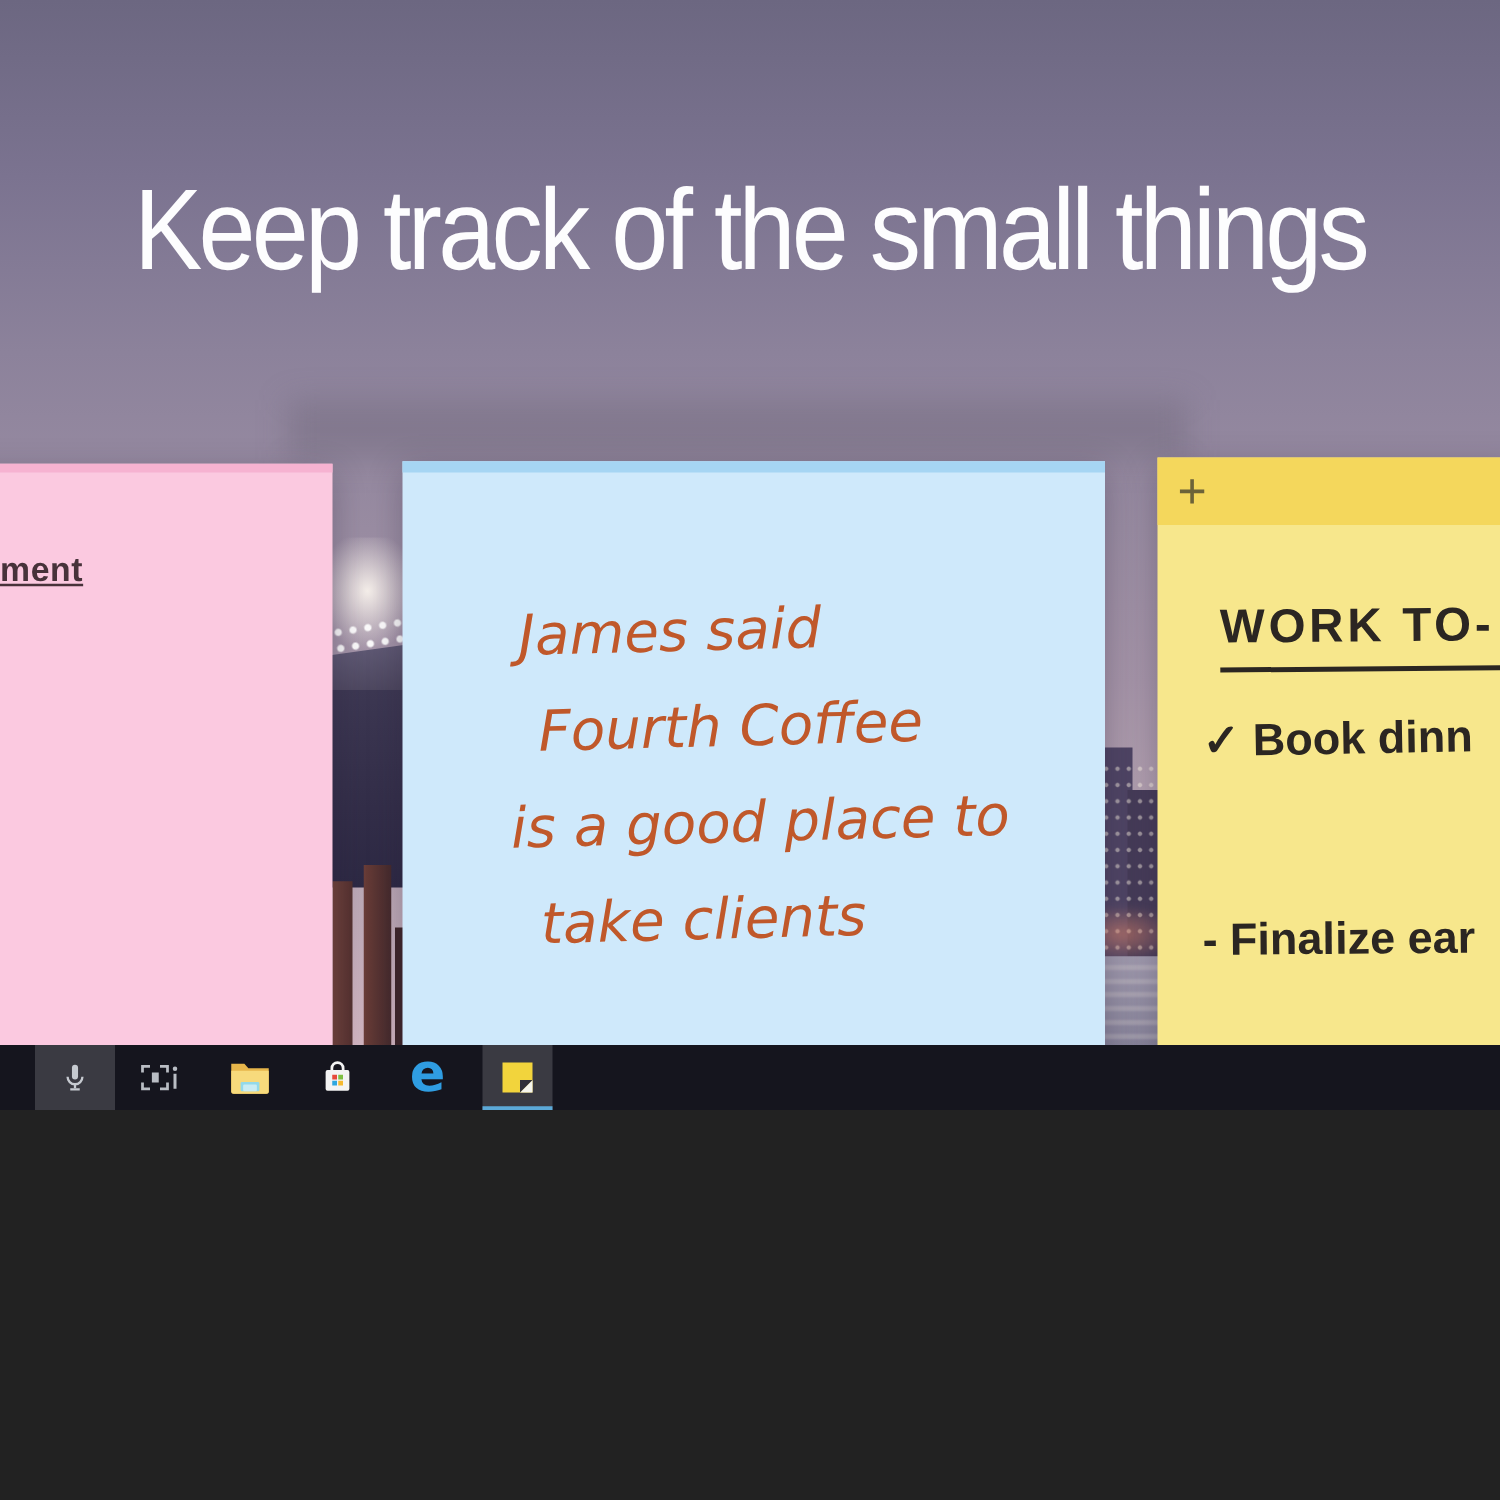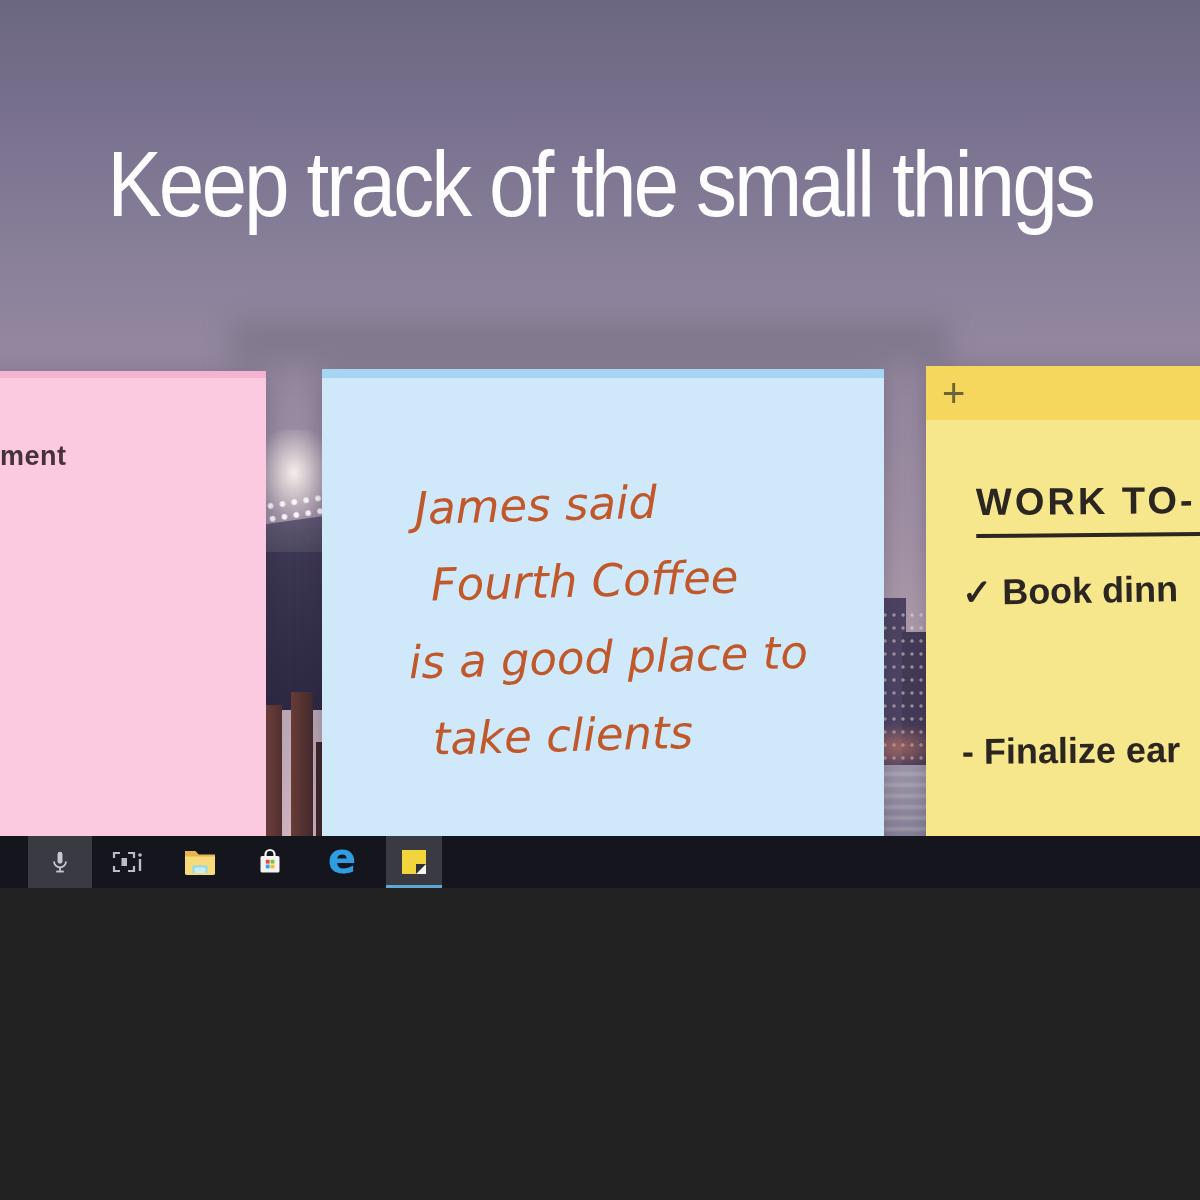--- a/index.html
+++ b/index.html
@@ -69,21 +69,21 @@
   .hero { position:absolute; left:0; top:138px; width:1200px; margin:0; text-align:center; font-weight:300; }
   .hero-inner { display:inline-block; font-size:82px; font-weight:300; letter-spacing:-3px;
     color:var(--hero-text,#fdfdfe); transform:scaleY(1.12); transform-origin:center; white-space:nowrap; }
 
   .note { position:absolute; box-shadow:0 8px 26px rgba(35,25,50,.30); }
   .note-header { position:absolute; left:0; top:0; width:100%; }
 
   .pink-note { left:-70px; top:371px; width:336px; height:558px; background:var(--pink-note,#fbc9e0); }
   .pink-header { height:7px; background:var(--pink-note-header,#f6b2d1); }
   .pink-text { position:absolute; left:70px; top:70px; font-size:27px; font-weight:bold;
-    color:var(--pink-ink,#47323a); letter-spacing:.5px; }
+    color:var(--pink-ink,#47323a); letter-spacing:.5px;text-decoration:underline; }
 
   .blue-note { left:322px; top:369px; width:562px; height:563px; background:var(--blue-note,#cfe9fb); }
   .blue-header { height:9px; background:var(--blue-note-header,#a6d5f3); }
   .blue-body { position:absolute; left:86px; top:108px; transform:rotate(-1.5deg);
     color:var(--orange-ink,#c0582a); font-style:italic; font-size:45px;
     font-family:"DejaVu Sans", sans-serif; }
   .b-line { height:77px; white-space:nowrap; }
   .b-line-0 { margin-left:10px; } .b-line-1 { margin-left:24px; }
   .b-line-2 { margin-left:0; }  .b-line-3 { margin-left:22px; }
 

